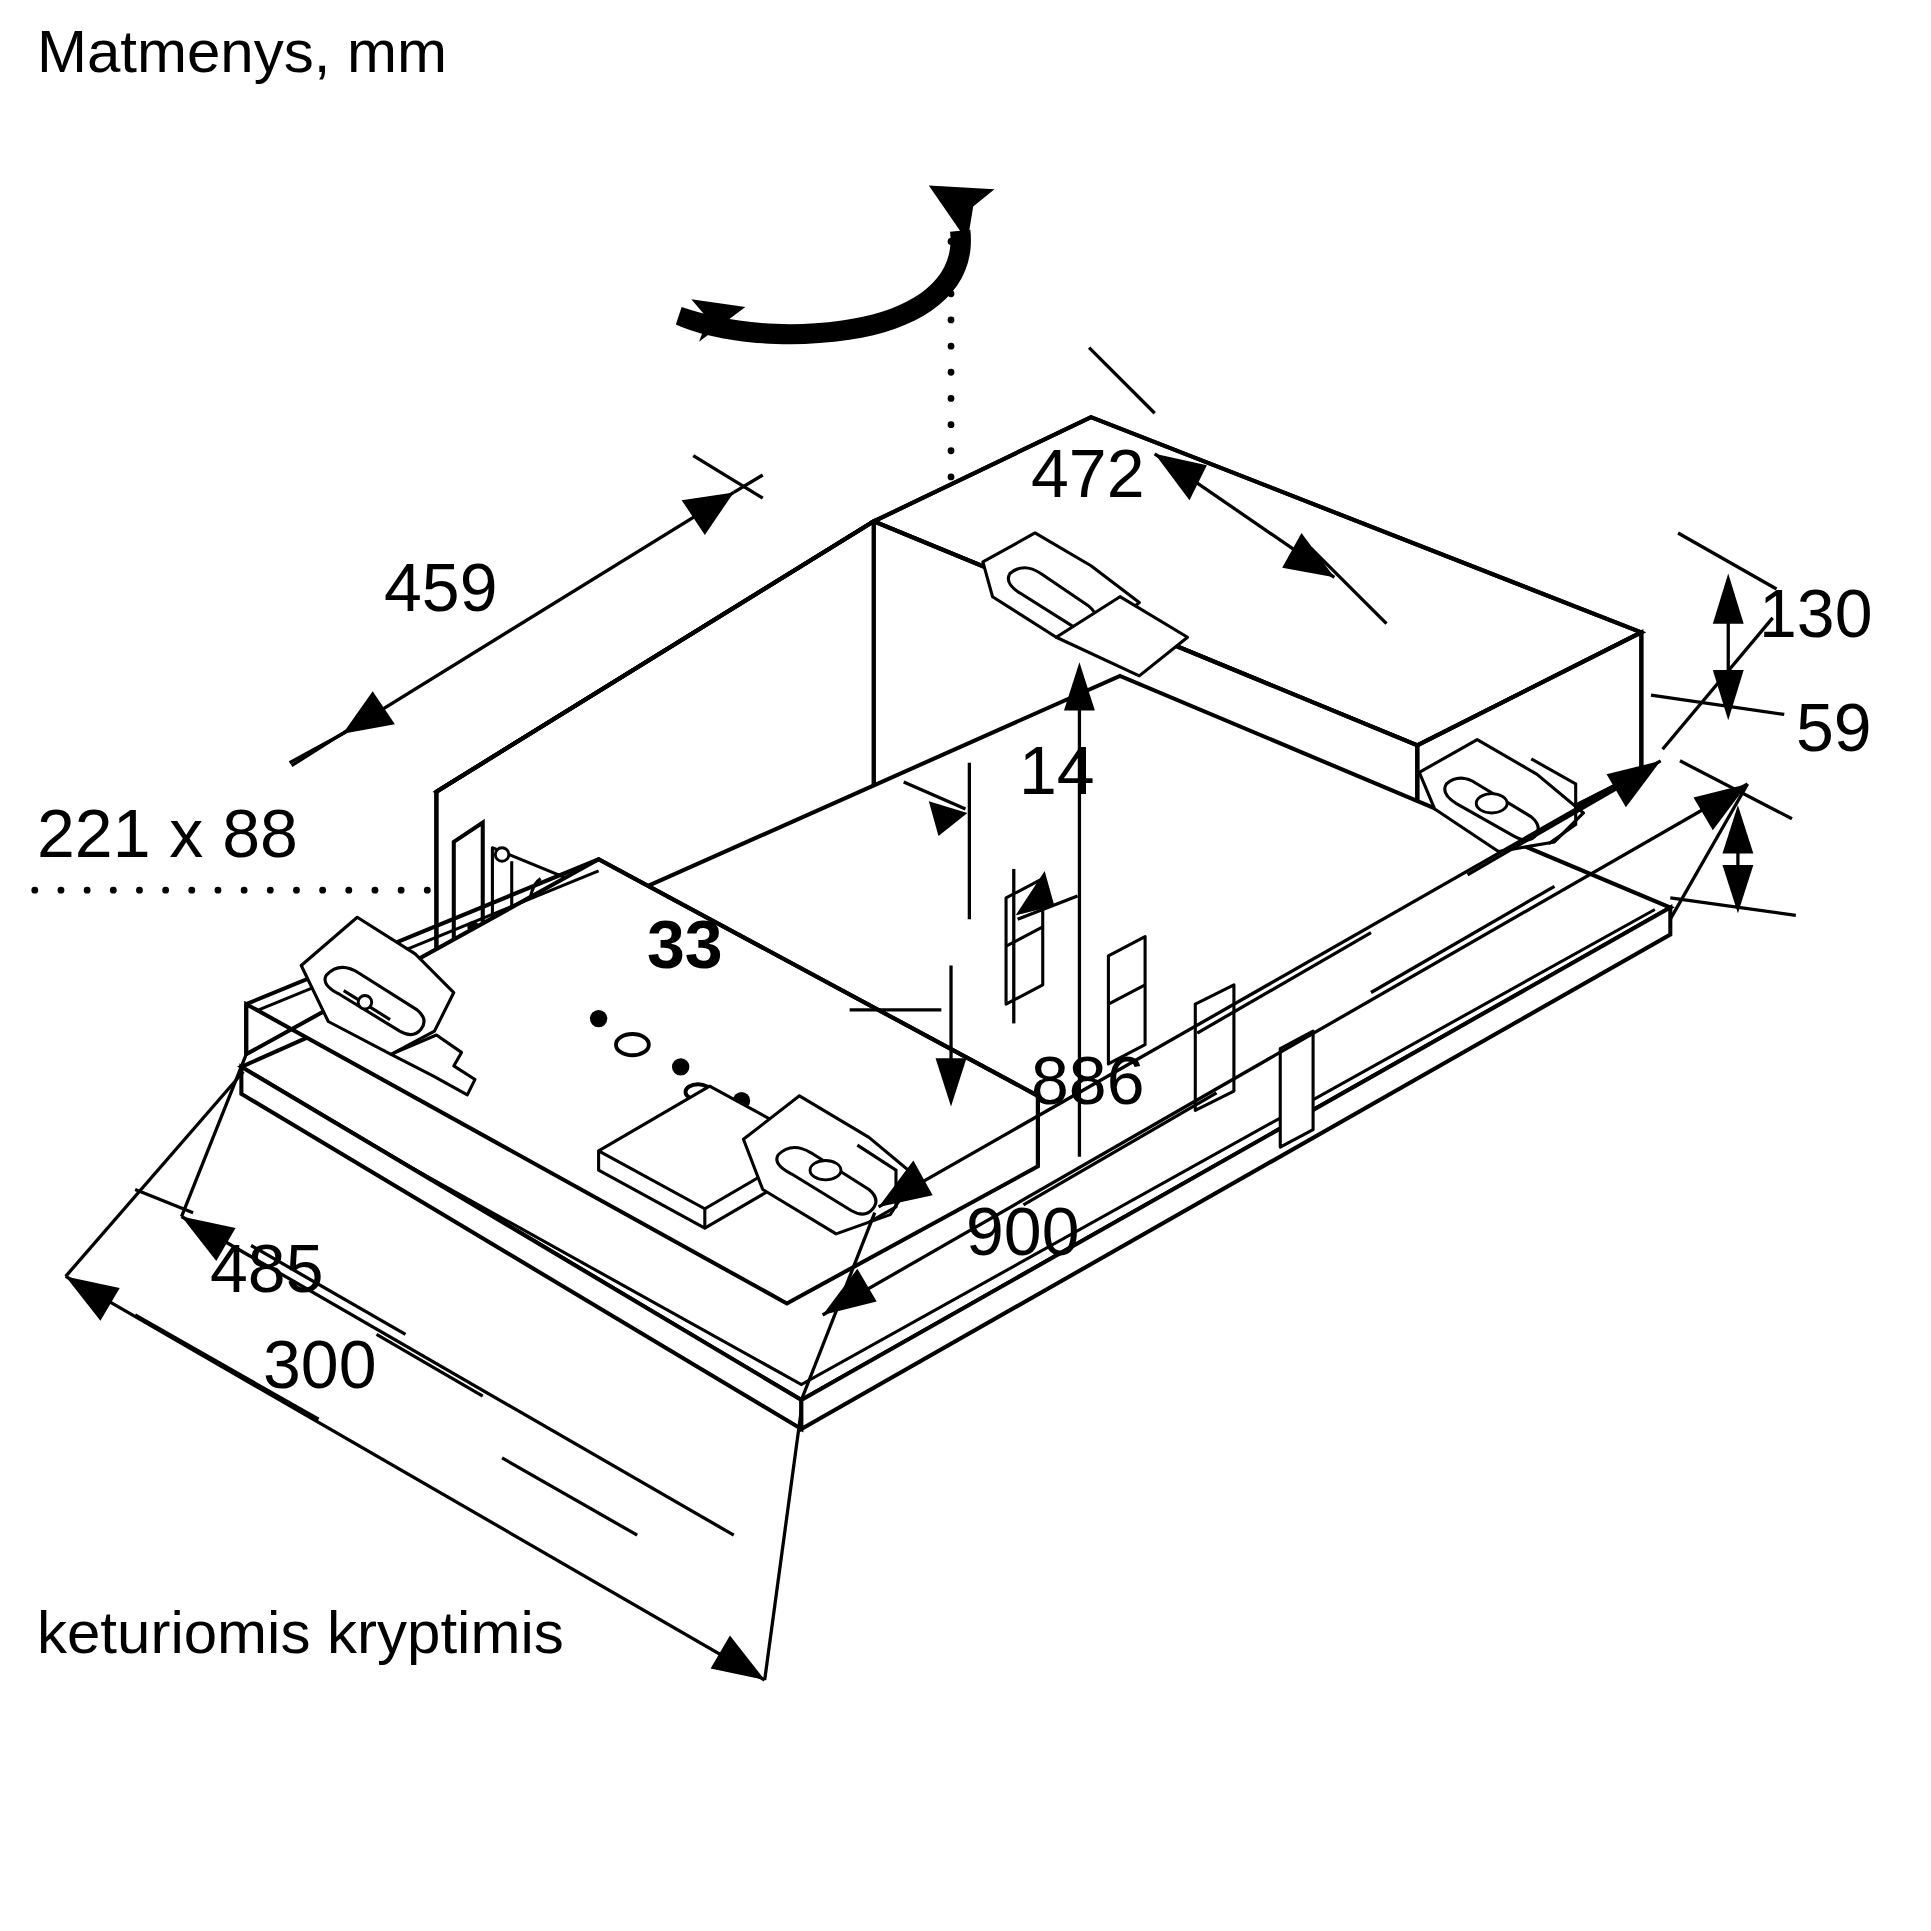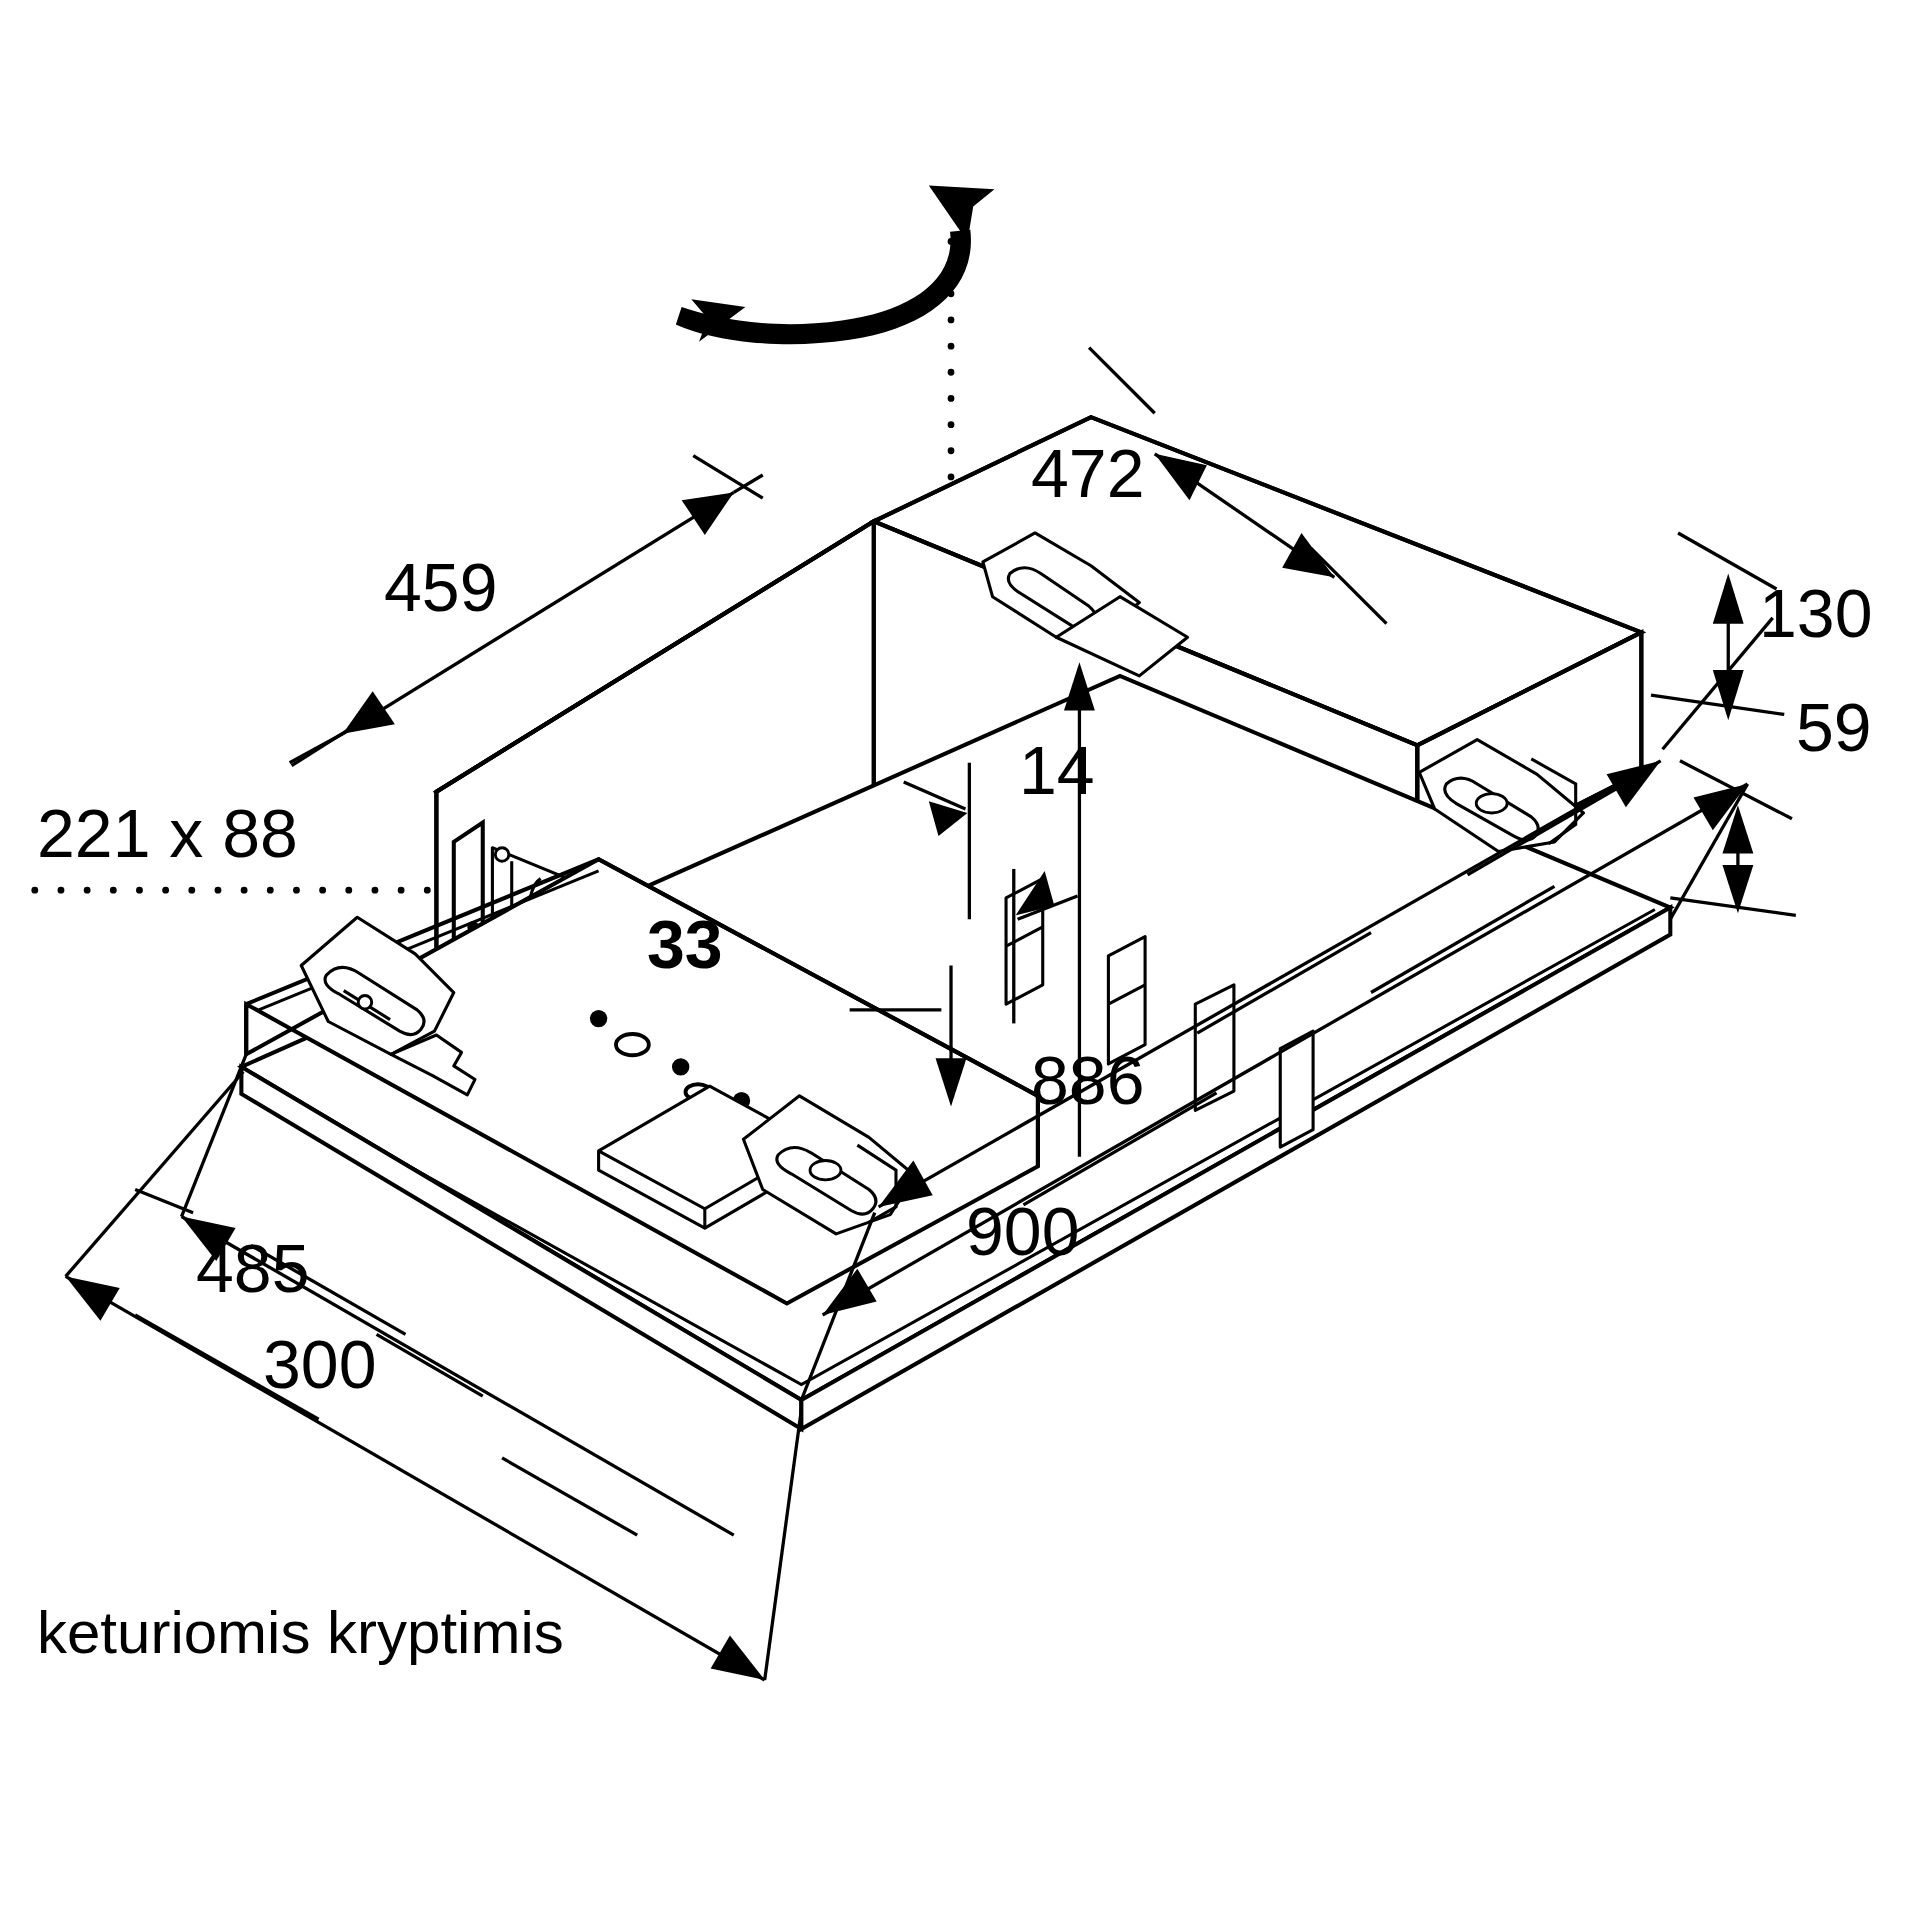--- a/index.html
+++ b/index.html
@@ -56,20 +56,21 @@
   .dotline { fill: none; stroke: #000; stroke-width: 7; stroke-linecap: round; stroke-dasharray: 0.1 27; }
   .fillw { fill: #ffffff; stroke: #000; stroke-width: 4.2; stroke-linejoin: miter; }
   .fillw-thin { fill: #ffffff; stroke: #000; stroke-width: 3.2; stroke-linejoin: round; }
   .solid { fill: #000; }
 </style>
 </head>
 <body>
 
 <div id="stage">
 
+  <div class="title">Matmenys, mm</div>
 
   <svg id="art" viewBox="0 0 2000 2000">
 
     <g>
       <path class="solid" d="M 1005 238
                C 1012 300, 960 340, 880 352
                C 800 364, 730 350, 700 336
                L 706 318
                C 740 330, 800 342, 872 332
                C 944 322, 990 290, 984 240 Z"></path>
@@ -281,21 +282,21 @@
 
   <div class="dim" style="left:37px; top:799px;">221 x 88</div>
   <div class="dim" style="left:384px; top:553px;">459</div>
   <div class="dim" style="left:1031px; top:439px;">472</div>
   <div class="dim" style="left:1759px; top:579px;">130</div>
   <div class="dim" style="left:1796px; top:693px;">59</div>
   <div class="dim" style="left:1019px; top:736px;">14</div>
   <div class="dim" style="left:647px; top:910px;font-weight:bold;">33</div>
   <div class="dim" style="left:1031px; top:1046px;">886</div>
   <div class="dim" style="left:966px; top:1197px;">900</div>
-  <div class="dim" style="left:196px; top:1234px;text-align:center;">485</div>
+  <div class="dim" style="left:210px; top:1234px;text-align:center;">485</div>
   <div class="dim" style="left:263px; top:1330px;">300</div>
 
   <div class="caption">
     <div>keturiomis kryptimis</div>
   </div>
 
 </div>
 
 
 </body></html>

